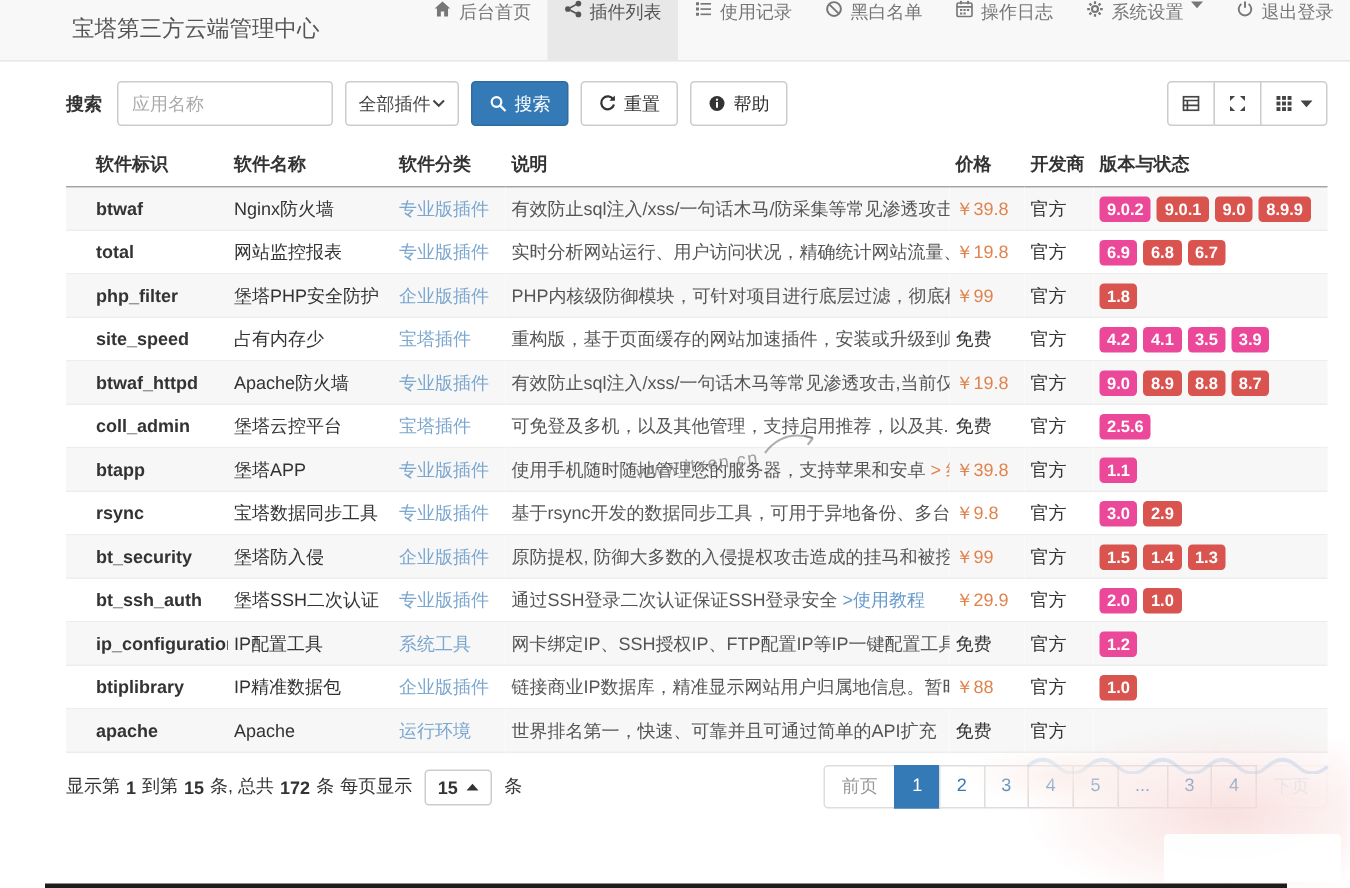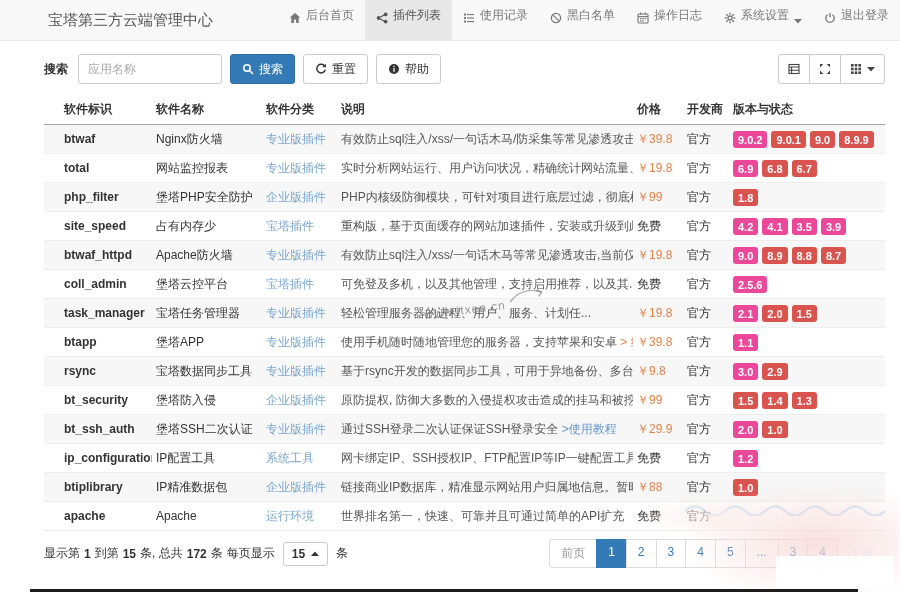--- a/index.html
+++ b/index.html
@@ -4,21 +4,21 @@
 <style>
   *{box-sizing:border-box;margin:0;padding:0}
   html,body{width:900px;height:592px;overflow:hidden;background:#fff;
     font-family:"Liberation Sans","DejaVu Sans",sans-serif;font-size:12px;color:#333;position:relative}
   .ic{display:inline-flex;align-items:center;line-height:0}
   
   .navbar{height:41px;background:#f8f8f8;border-bottom:1px solid #e7e7e7;
     display:flex;justify-content:space-between;align-items:stretch;padding-left:48px}
   .brand{line-height:40px;font-size:15px;color:#555;white-space:nowrap}
   .nav{display:flex;list-style:none}
-  .nav li{display:flex;align-items:flex-end;gap:5px;padding:16px 11px;color:#777;cursor:pointer;white-space:nowrap}
+  .nav li{display:flex;align-items:flex-start;gap:5px;padding:0 11px;color:#777;cursor:pointer;white-space:nowrap}
   .nav li.active{background:#e8e8e8;color:#555}
   
   .toolbar{display:flex;align-items:center;gap:8px;padding:13px 15px 11px 44px}
   .search-label{font-weight:bold;margin-right:2px}
   .search-input{width:144px;height:30px;border:1px solid #ccc;border-radius:3px;padding:0 9px;
     font-size:12px;color:#1d4ed8;font-family:inherit;outline:none}
   .search-input::placeholder{color:#aaa}
   .select{width:76px;height:30px;border:1px solid #ccc;border-radius:3px;background:#fff;
     display:flex;align-items:center;justify-content:space-between;padding:0 8px;color:#444;cursor:pointer}
   .btn{height:30px;border:1px solid #ccc;border-radius:3px;background:#fff;color:#333;
@@ -157,20 +157,28 @@
           </svg>
         </span>
         <span>退出登录</span>
       </li>
     </ul>
 </nav>
 
 <div class="toolbar">
   <span class="search-label">搜索</span>
   <input class="search-input" placeholder="应用名称" style="">
+  <div class="select">
+    <span>全部插件</span>
+    <span class="ic">
+        <svg width="9" height="6" viewBox="0 0 9 6" fill="none" stroke="currentColor" stroke-width="1.4">
+          <path d="M1 1l3.5 3.5L8 1"></path>
+        </svg>
+      </span>
+  </div>
   <button class="btn btn-primary">
     <span class="ic">
         <svg viewBox="0 0 12 12" width="12" height="12" fill="none" stroke="currentColor" stroke-width="1.5">
           <circle cx="5" cy="5" r="3.2"></circle>
           <path d="M7.4 7.4L11 11"></path>
         </svg>
       </span>
     <span>搜索</span>
   </button>
   <button class="btn">
@@ -301,29 +309,20 @@
       <tr>
         <td class="c-id"><span>coll_admin</span></td>
         <td><span>堡塔云控平台</span></td>
         <td><a class="cat-link">宝塔插件</a></td>
         <td class="c-desc"><span>可免登及多机，以及其他管理，支持启用推荐，以及其...</span></td>
         <td><span class="price-free">免费</span></td>
         <td><span>官方</span></td>
         <td><span class="badge green">2.5.6</span></td>
       </tr>
       <tr>
-        <td class="c-id"><span>task_manager</span></td>
-        <td><span>宝塔任务管理器</span></td>
-        <td><a class="cat-link">专业版插件</a></td>
-        <td class="c-desc"><span>轻松管理服务器的进程、用户、服务、计划任...</span></td>
-        <td><span class="price-paid">￥19.8</span></td>
-        <td><span>官方</span></td>
-        <td><span class="badge green">2.1</span><span class="badge red">2.0</span><span class="badge red">1.5</span></td>
-      </tr>
-      <tr>
         <td class="c-id"><span>btapp</span></td>
         <td><span>堡塔APP</span></td>
         <td><a class="cat-link">专业版插件</a></td>
         <td class="c-desc"><span>使用手机随时随地管理您的服务器，支持苹果和安卓 </span><a class="desc-link orange">&gt; 组...</a></td>
         <td><span class="price-paid">￥39.8</span></td>
         <td><span>官方</span></td>
         <td><span class="badge green">1.1</span></td>
       </tr>
       <tr>
         <td class="c-id"><span>rsync</span></td>

